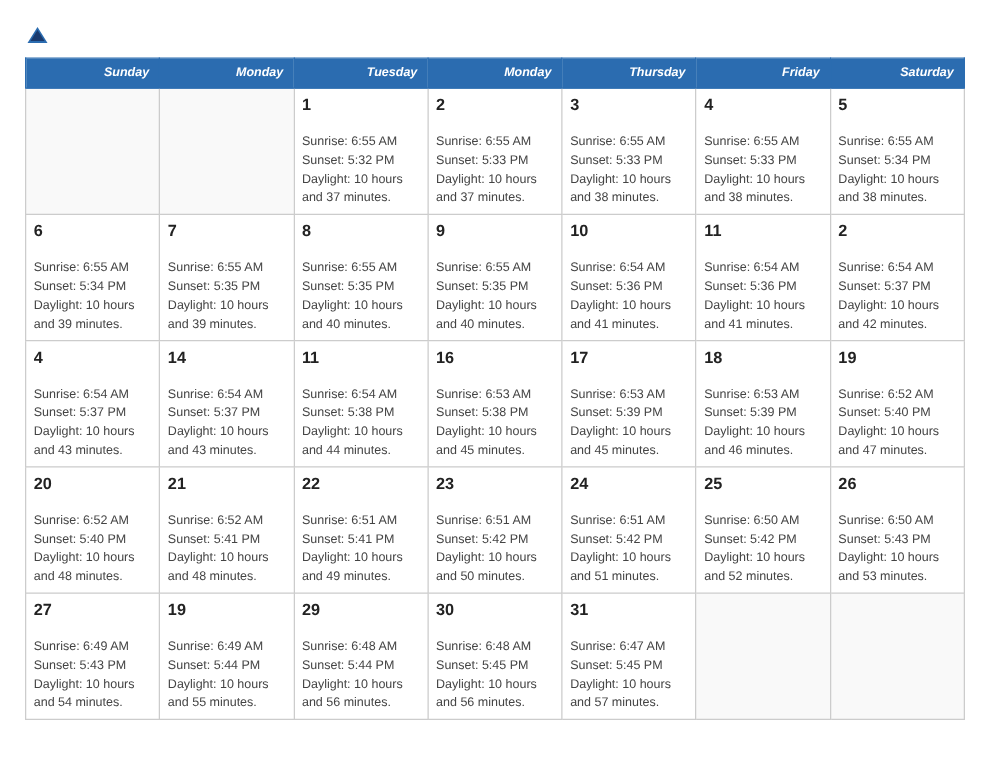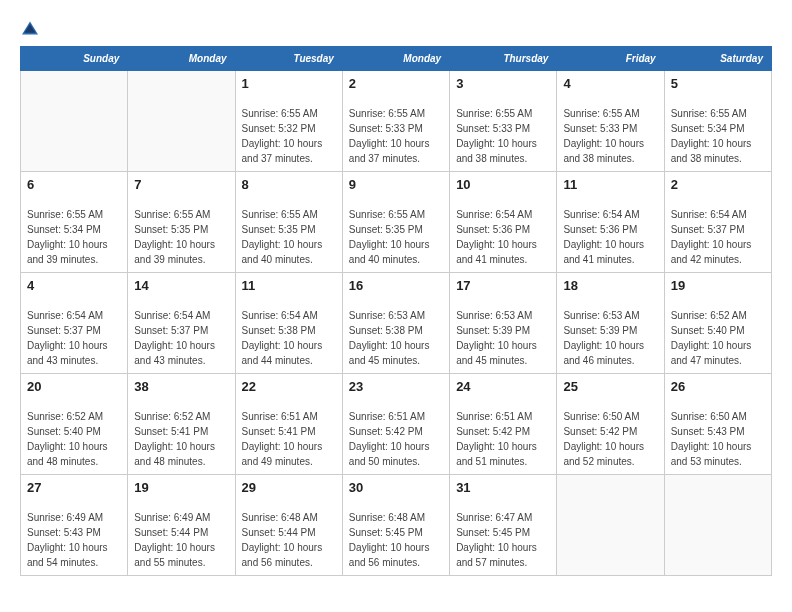--- a/index.html
+++ b/index.html
@@ -248,21 +248,21 @@
         </td>
       </tr>
       <tr>
         <td>
           <span class="day-number">20</span>
           <div class="day-info" style="white-space: pre-line;">Sunrise: 6:52 AM
 Sunset: 5:40 PM
 Daylight: 10 hours and 48 minutes.</div>
         </td>
         <td>
-          <span class="day-number">38</span>
+          <span class="day-number">21</span>
           <div class="day-info" style="white-space: pre-line;">Sunrise: 6:52 AM
 Sunset: 5:41 PM
 Daylight: 10 hours and 48 minutes.</div>
         </td>
         <td>
           <span class="day-number">22</span>
           <div class="day-info" style="white-space: pre-line;">Sunrise: 6:51 AM
 Sunset: 5:41 PM
 Daylight: 10 hours and 49 minutes.</div>
         </td>

